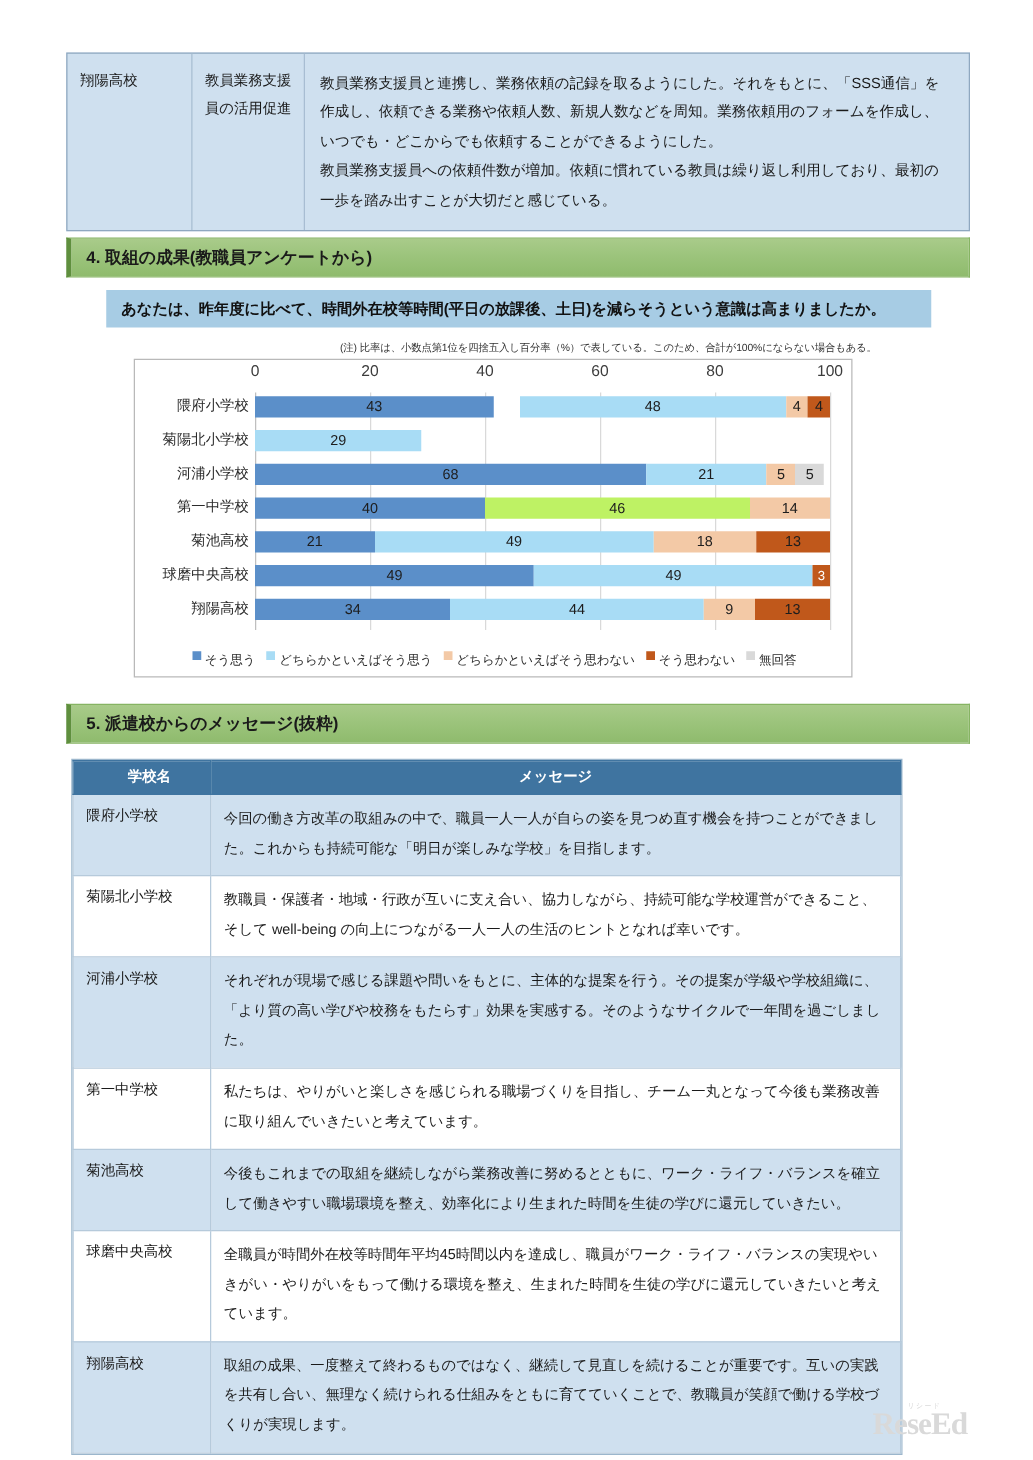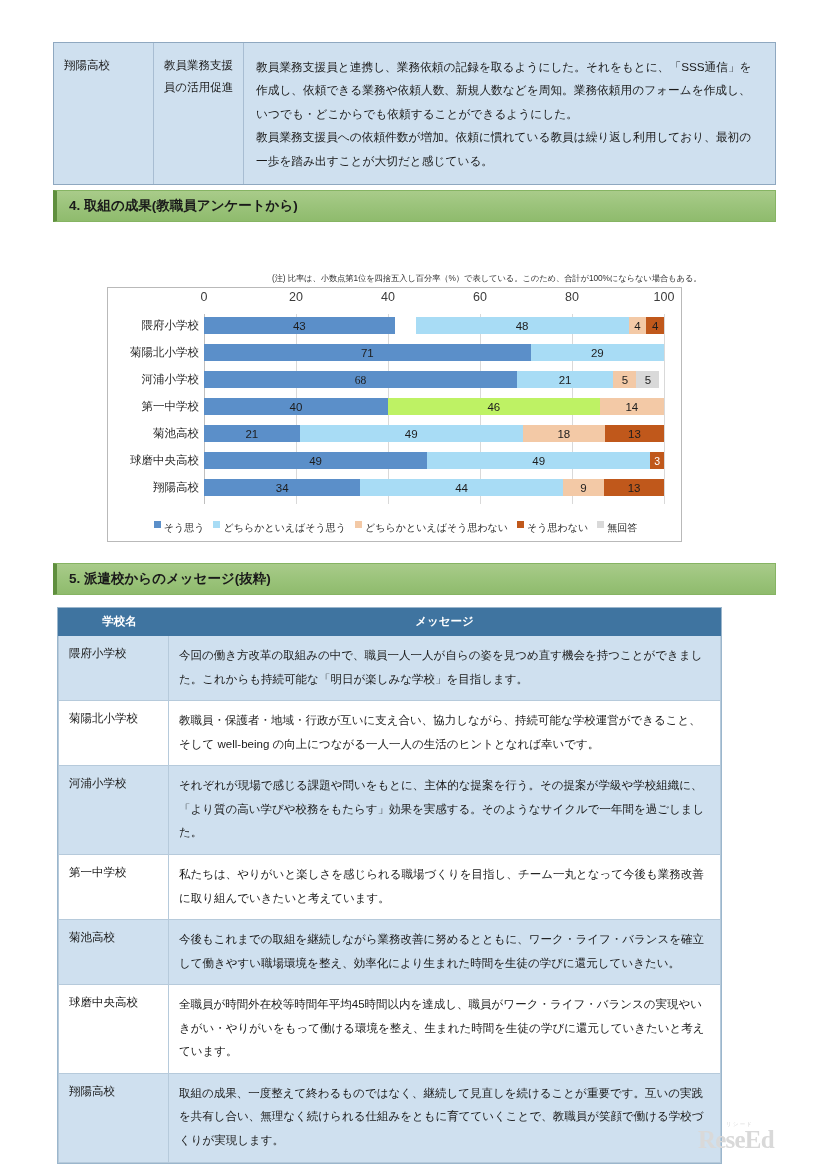--- a/index.html
+++ b/index.html
@@ -123,20 +123,21 @@
       <div>員の活用促進</div>
     </div>
     <div class="tt-col3">
       <p>教員業務支援員と連携し、業務依頼の記録を取るようにした。それをもとに、「SSS通信」を作成し、依頼できる業務や依頼人数、新規人数などを周知。業務依頼用のフォームを作成し、いつでも・どこからでも依頼することができるようにした。</p>
       <p>教員業務支援員への依頼件数が増加。依頼に慣れている教員は繰り返し利用しており、最初の一歩を踏み出すことが大切だと感じている。</p>
     </div>
   </div>
 
   <div class="sec-head" id="sec4">4. 取組の成果(教職員アンケートから)</div>
 
+  <div class="q-banner">あなたは、昨年度に比べて、時間外在校等時間(平日の放課後、土日)を減らそうという意識は高まりましたか。</div>
 
   <div class="note">(注) 比率は、小数点第1位を四捨五入し百分率（%）で表している。このため、合計が100%にならない場合もある。</div>
 
   <div class="chart-box">
     <div class="axis-row" id="axis-row">
         <div class="axis-lab" style="left: 96px;">0</div>
         <div class="axis-lab" style="left: 188px;">20</div>
         <div class="axis-lab" style="left: 280px;">40</div>
         <div class="axis-lab" style="left: 372px;">60</div>
         <div class="axis-lab" style="left: 464px;">80</div>
@@ -166,29 +167,26 @@
             <span>48</span>
           </div>
           <div class="seg" style="width: 18.4px; background: rgb(243, 201, 166);">
             <span>4</span>
           </div>
           <div class="seg" style="width: 18.4px; background: rgb(192, 88, 27);">
             <span>4</span>
           </div>
         </div>
         <div class="row" style="top: 30px;">
-          <div class="seg" style="width: 326.6px; background: rgb(91, 143, 201);">
-            <span>71</span>
-          </div>
           <div class="seg" style="width: 133.4px; background: rgb(168, 220, 245);">
             <span>29</span>
           </div>
         </div>
         <div class="row" style="top: 57px;">
-          <div class="seg" style="width: 312.8px; background: rgb(91, 143, 201); font-family: Liberation Serif, serif;">
+          <div class="seg" style="width: 312.8px; background: rgb(91, 143, 201);">
             <span>68</span>
           </div>
           <div class="seg" style="width: 96.6px; background: rgb(168, 220, 245);">
             <span>21</span>
           </div>
           <div class="seg" style="width: 23px; background: rgb(243, 201, 166);">
             <span>5</span>
           </div>
           <div class="seg" style="width: 23px; background: rgb(217, 217, 217);">
             <span>5</span>

